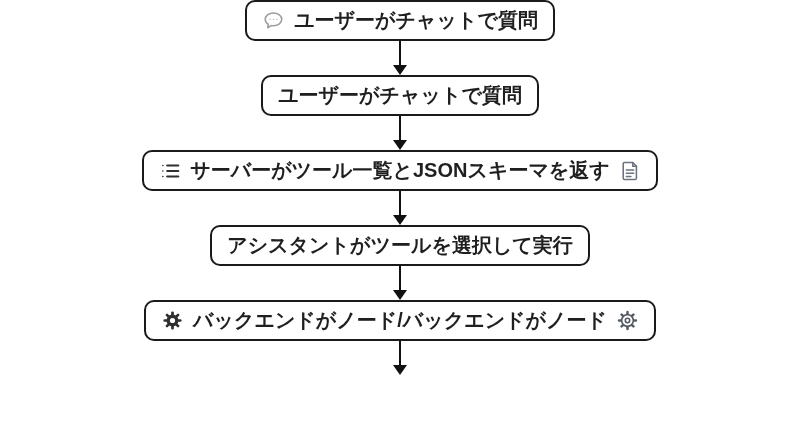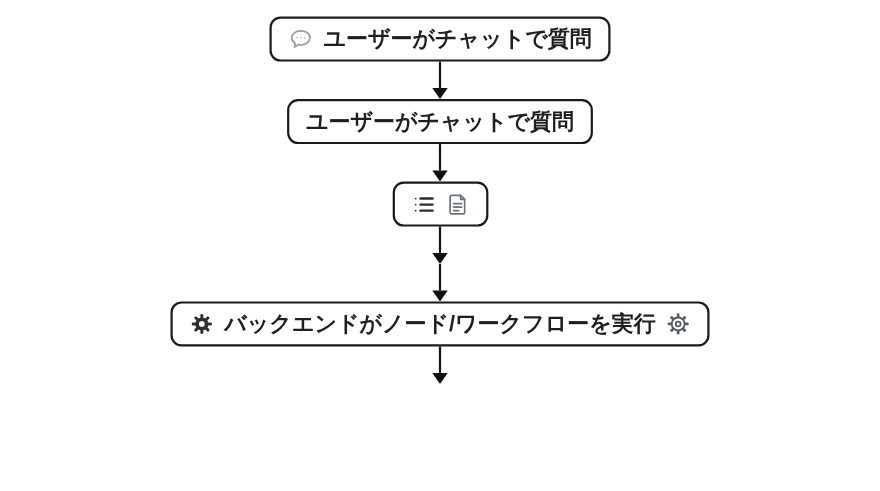--- a/index.html
+++ b/index.html
@@ -5,21 +5,20 @@
   * { margin: 0; padding: 0; box-sizing: border-box; }
   html, body { background: #ffffff; }
   .stage {
     width: 800px;
     height: 378px;
     background: #ffffff;
     font-family: "Liberation Sans", "DejaVu Sans", sans-serif;
     display: flex;
     flex-direction: column;
     align-items: center;
-    padding-top: 15px;
     overflow: hidden;
   }
   .node {
     display: inline-flex;
     align-items: center;
     gap: 9px;
     height: 41px;
     padding: 0 15px;
     border: 2px solid #1a1a1a;
     border-radius: 10px;
@@ -81,56 +80,60 @@
     <span class="icon">
       <svg width="22" height="22" viewBox="0 0 24 24" fill="none" stroke="#2f2f2f" stroke-width="2.4" stroke-linecap="round">
         <circle cx="4.2" cy="6" r="0.9" fill="#2f2f2f" stroke="none"></circle>
         <circle cx="4.2" cy="12" r="0.9" fill="#2f2f2f" stroke="none"></circle>
         <circle cx="4.2" cy="18" r="0.9" fill="#2f2f2f" stroke="none"></circle>
         <line x1="9" y1="6" x2="21" y2="6"></line>
         <line x1="9" y1="12" x2="21" y2="12"></line>
         <line x1="9" y1="18" x2="21" y2="18"></line>
       </svg>
     </span>
+    <span>サーバーがツール一覧とJSONスキーマを返す</span>
     <span class="icon">
       <svg width="22" height="22" viewBox="0 0 24 24" fill="none" stroke="#6b7280" stroke-width="1.7" stroke-linejoin="round" stroke-linecap="round">
         <path d="M6 2.8h9l4 4v13a1.4 1.4 0 0 1-1.4 1.4H6A1.4 1.4 0 0 1 4.6 19.8V4.2A1.4 1.4 0 0 1 6 2.8z"></path>
         <path d="M15 2.8v4h4"></path>
         <line x1="8" y1="11" x2="16" y2="11"></line>
         <line x1="8" y1="14.5" x2="16" y2="14.5"></line>
         <line x1="8" y1="18" x2="13" y2="18"></line>
       </svg>
     </span>
   </div>
 
   <div class="arrow">
     <div class="shaft"></div>
     <div class="head"></div>
   </div>
 
+  <div class="node">
+    <span>アシスタントがツールを選択して実行</span>
+  </div>
 
   <div class="arrow">
     <div class="shaft"></div>
     <div class="head"></div>
   </div>
 
   <div class="node">
     <span class="icon">
       <svg width="23" height="23" viewBox="0 0 24 24">
         <g fill="#2f2f2f">
           <rect x="10.6" y="2.5" width="2.8" height="19" rx="1.2"></rect>
           <rect x="10.6" y="2.5" width="2.8" height="19" rx="1.2" transform="rotate(45 12 12)"></rect>
           <rect x="10.6" y="2.5" width="2.8" height="19" rx="1.2" transform="rotate(90 12 12)"></rect>
           <rect x="10.6" y="2.5" width="2.8" height="19" rx="1.2" transform="rotate(135 12 12)"></rect>
           <circle cx="12" cy="12" r="6.2"></circle>
         </g>
         <circle cx="12" cy="12" r="2.7" fill="#ffffff"></circle>
       </svg>
     </span>
-    <span>バックエンドがノード/ワークフローを実行</span>
+    <span>バックエンドがノード/バックエンドがノード</span>
     <span class="icon">
       <svg width="23" height="23" viewBox="0 0 24 24" fill="none" stroke="#555b63" stroke-width="1.7">
         <g stroke-linecap="round" stroke-width="2.6">
           <line x1="12" y1="3.2" x2="12" y2="5"></line>
           <line x1="12" y1="19" x2="12" y2="20.8"></line>
           <line x1="3.2" y1="12" x2="5" y2="12"></line>
           <line x1="19" y1="12" x2="20.8" y2="12"></line>
           <line x1="5.8" y1="5.8" x2="7" y2="7"></line>
           <line x1="17" y1="17" x2="18.2" y2="18.2"></line>
           <line x1="5.8" y1="18.2" x2="7" y2="17"></line>

